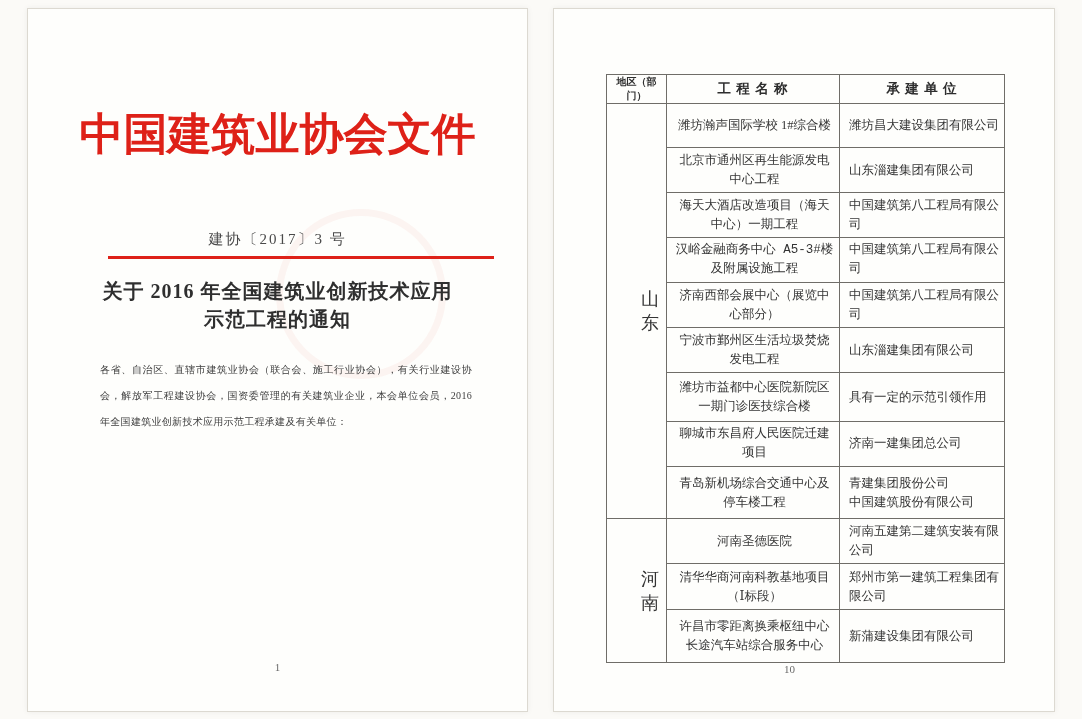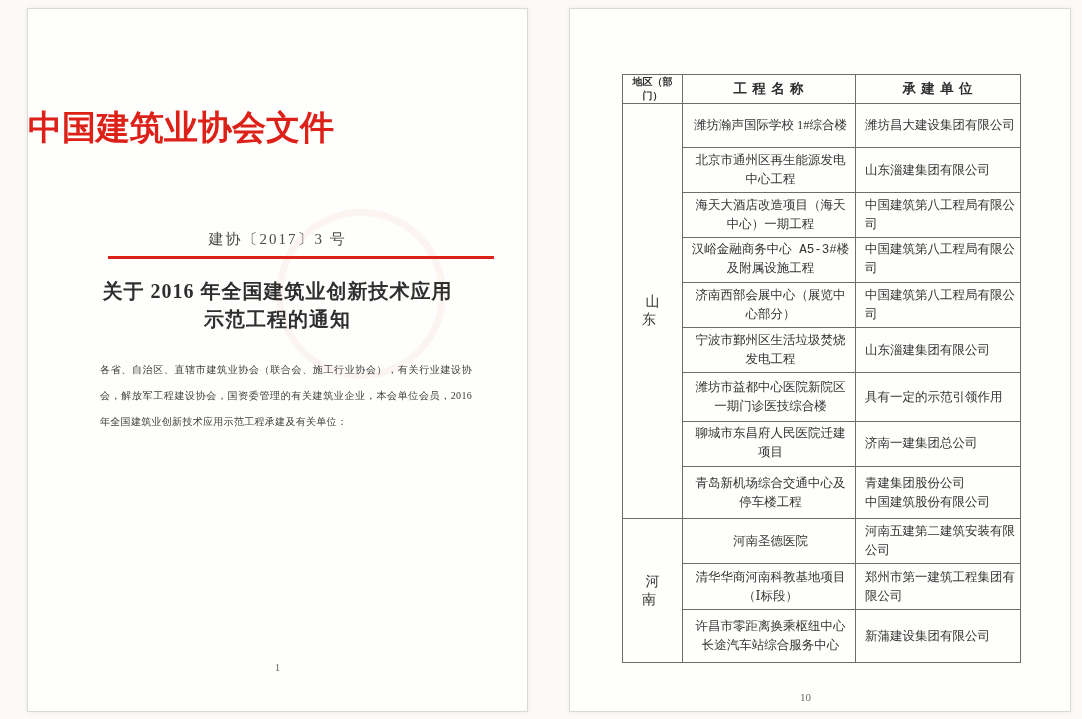--- a/index.html
+++ b/index.html
@@ -11,25 +11,26 @@
     overflow: hidden;
     color: #3a3a3a;
   }
   .page {
     position: absolute;
     background: #fefefc;
     border: 1px solid #dcd9d1;
     box-shadow: 0 0 6px rgba(0,0,0,0.06);
   }
   #left-page  { left: 27px;  top: 8px; width: 501px; height: 704px; }
-  #right-page { left: 553px; top: 8px; width: 502px; height: 704px; margin-left: 16px; }
+  #right-page { left: 553px; top: 8px; width: 502px; height: 704px; }
 
   .org-title {
     position: absolute; top: 96px; left: 0; width: 100%;
-    font-size: 34px; font-weight: 900;
+    text-align: center;
+    font-size: 44px; font-weight: 900;
     letter-spacing: 0px;
     white-space: nowrap;
   }
   .doc-number {
     position: absolute; top: 221px; left: 0; width: 100%;
     text-align: center;
     font-size: 15px; letter-spacing: 2px;
     color: #4a4a4a;
   }
   .red-rule {
@@ -56,21 +57,21 @@
     width: 170px; height: 170px;
     border: 7px solid rgba(214, 60, 40, 0.05);
     border-radius: 50%;
     pointer-events: none;
   }
   .page-number {
     position: absolute; top: 652px; left: 0; width: 100%;
     text-align: center;
     font-size: 11px; color: #6a6a6a;
   }
-  #right-page .page-number { width: auto; left: 230px; text-align: left; top: 682px; }
+  #right-page .page-number { width: auto; left: 230px; text-align: left; top: 654px; }
 
   table.projects {
     position: absolute; left: 52px; top: 65px;
     width: 398px;
     border-collapse: collapse;
     table-layout: fixed;
     font-size: 12.5px;
     color: #343434;
   }
   table.projects col.c-region  { width: 60px; }
@@ -95,22 +96,22 @@
     padding: 3px 5px 3px 8px;
     line-height: 19px;
   }
   td.company-cell {
     text-align: left;
     padding: 3px 4px 3px 9px;
     line-height: 19px;
     white-space: pre-line;
   }
   td.region-cell {
-    text-align: center;
-    font-size: 14px;
+    text-align: right;
+    font-size: 18px;
     letter-spacing: 7px;
     text-indent: 7px;
   }
 </style>
 </head>
 <body>
 
 <div class="page" id="left-page">
   <div class="seal-ghost"></div>
   <div class="org-title" style="color: rgb(222, 33, 24);">中国建筑业协会文件</div>

